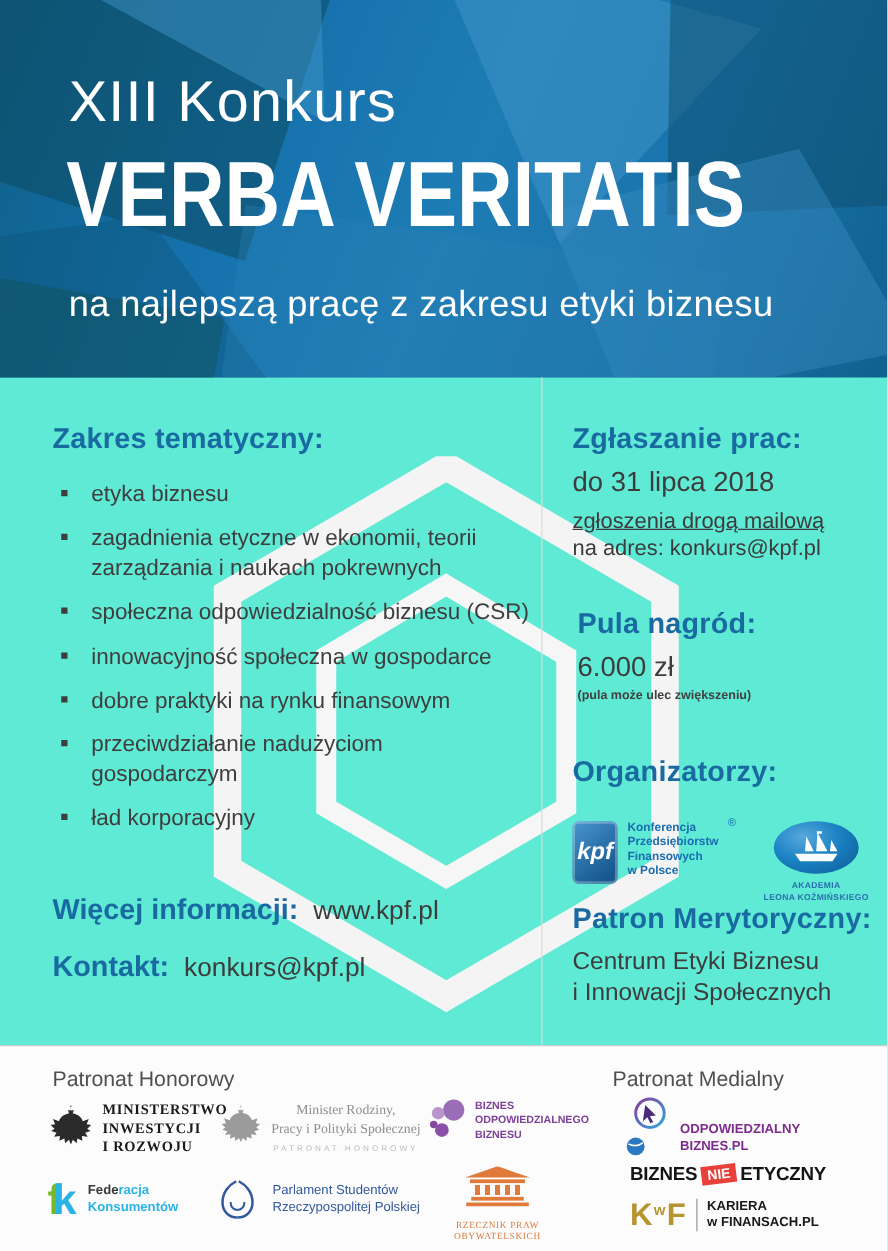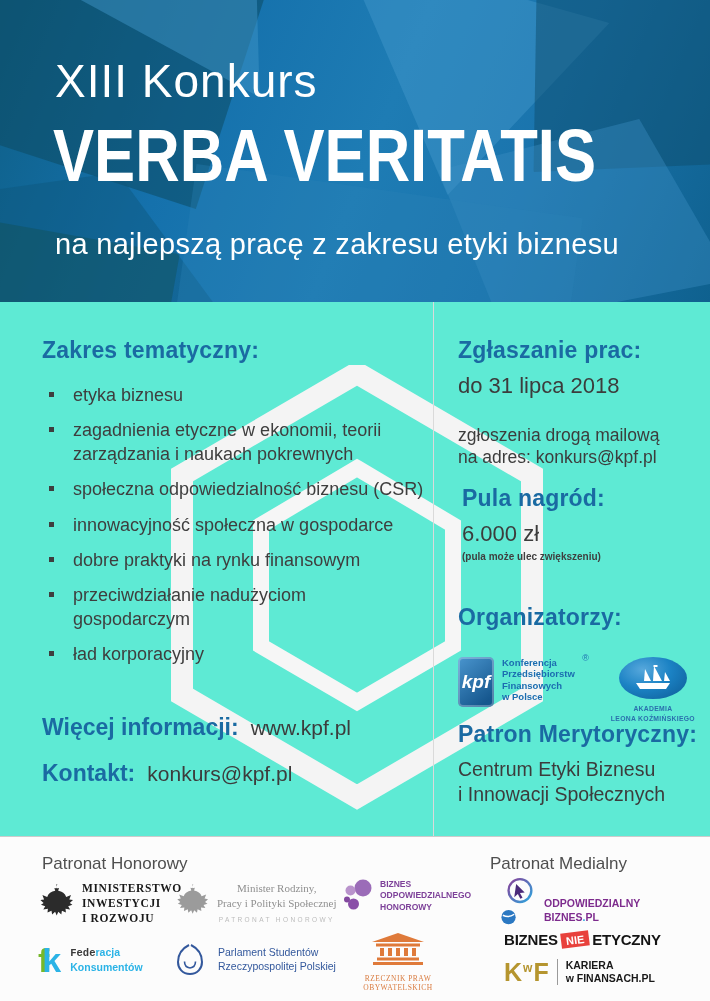--- a/index.html
+++ b/index.html
@@ -44,21 +44,21 @@
   .info-row{position:absolute;left:42px;white-space:nowrap;}
   .info-row .lbl{color:var(--heading-blue,#1a6aa2);font-size:23px;font-weight:bold;}
   .info-row .val{color:#3c3c3c;font-size:21px;margin-left:12px;}
   .row-more{top:714px;}
   .row-contact{top:760px;}
 
   
   .submission{position:absolute;left:458px;top:337px;}
   .deadline{font-size:22px;color:#3c3c3c;margin-top:9px;}
   .mail-line{font-size:17.5px;color:#3c3c3c;line-height:1.25;}
-  .mail-line.first{margin-top:26px;}
+  .mail-line.first{margin-top:7px;text-decoration:underline;}
   .prize{position:absolute;left:462px;top:485px;}
   .amount{font-size:22px;color:#3c3c3c;margin-top:9px;}
   .note{font-size:10px;color:#3f3f3f;margin-top:4px;font-weight:bold;}
   .organizers{position:absolute;left:458px;top:604px;}
   .org-logos{display:flex;align-items:flex-start;margin-top:26px;}
   .kpf-logo{display:flex;}
   .kpf-mark{width:36px;height:50px;border-radius:5px;flex:0 0 auto;
     background:linear-gradient(140deg,#4a96cf 0%,#16578e 85%);
     color:#fff;font-weight:bold;font-style:italic;font-size:19px;
     display:flex;align-items:center;justify-content:center;
@@ -88,21 +88,21 @@
   .mrp-text{margin-left:8px;text-align:center;}
   .mrp-text .l{font-family:"Liberation Serif",serif;font-size:11px;color:#8f8f8f;line-height:1.35;}
   .mrp-text .sub{font-size:6.5px;letter-spacing:2.4px;color:#bcbcbc;margin-top:5px;}
   .logo-fob{left:340px;top:40px;}
   .fob-text{margin-left:4px;font-size:8.5px;font-weight:bold;color:var(--fob-purple,#7d4199);line-height:1.3;}
   .logo-fk{left:38px;top:106px;}
   .fk-mark{font-size:34px;font-weight:bold;line-height:1;}
   .fk-f{color:var(--fk-green,#76b82a);}
   .fk-k{color:var(--fk-cyan,#2bb3e6);margin-left:-7px;}
   .fk-text{margin-left:9px;font-size:10.5px;font-weight:bold;line-height:1.3;}
-  .fk-dark{color:#3a3a3a;font-family:Liberation Mono, monospace;}
+  .fk-dark{color:#3a3a3a;}
   .fk-cyan-t{color:var(--fk-cyan,#2bb3e6);}
   .logo-psrp{left:170px;top:102px;}
   .psrp-text{margin-left:8px;font-size:10.5px;color:var(--psrp-blue,#33589c);line-height:1.35;}
   .logo-rpo{left:336px;top:96px;display:block;width:124px;text-align:center;}
   .rpo-caption{font-family:Liberation Serif, serif;font-size:7.5px;color:#d97b3f;letter-spacing:.5px;margin-top:3px;}
   .logo-odp{left:500px;top:38px;align-items:flex-start;}
   .odp-text{margin-left:6px;margin-top:22px;font-size:10.5px;font-weight:bold;line-height:1.3;}
   .odp-purple{color:var(--odp-purple,#7d2b8d);}
   .odp-dot{color:#2ba7df;}
   .logo-bne{left:504px;top:94px;align-items:center;}
@@ -244,21 +244,21 @@
     <div class="logo logo-fob">
       <svg width="36" height="38" viewBox="0 0 36 36">
         <circle cx="23" cy="10" r="8.5" fill="#9b6cb8"></circle>
         <circle cx="10.5" cy="12.5" r="5" fill="#b993cc"></circle>
         <circle cx="7" cy="21.5" r="3" fill="#83499f"></circle>
         <circle cx="13.5" cy="26" r="5.5" fill="#8a4fa8"></circle>
       </svg>
       <div class="fob-text">
         <div>BIZNES</div>
         <div>ODPOWIEDZIALNEGO</div>
-        <div>HONOROWY</div>
+        <div>BIZNESU</div>
       </div>
     </div>
 
     <div class="logo logo-fk">
       <div class="fk-mark"><span class="fk-f">f</span><span class="fk-k">k</span></div>
       <div class="fk-text">
         <div><span class="fk-dark">Fede</span><span class="fk-cyan-t">racja</span></div>
         <div class="fk-cyan-t">Konsumentów</div>
       </div>
     </div>

